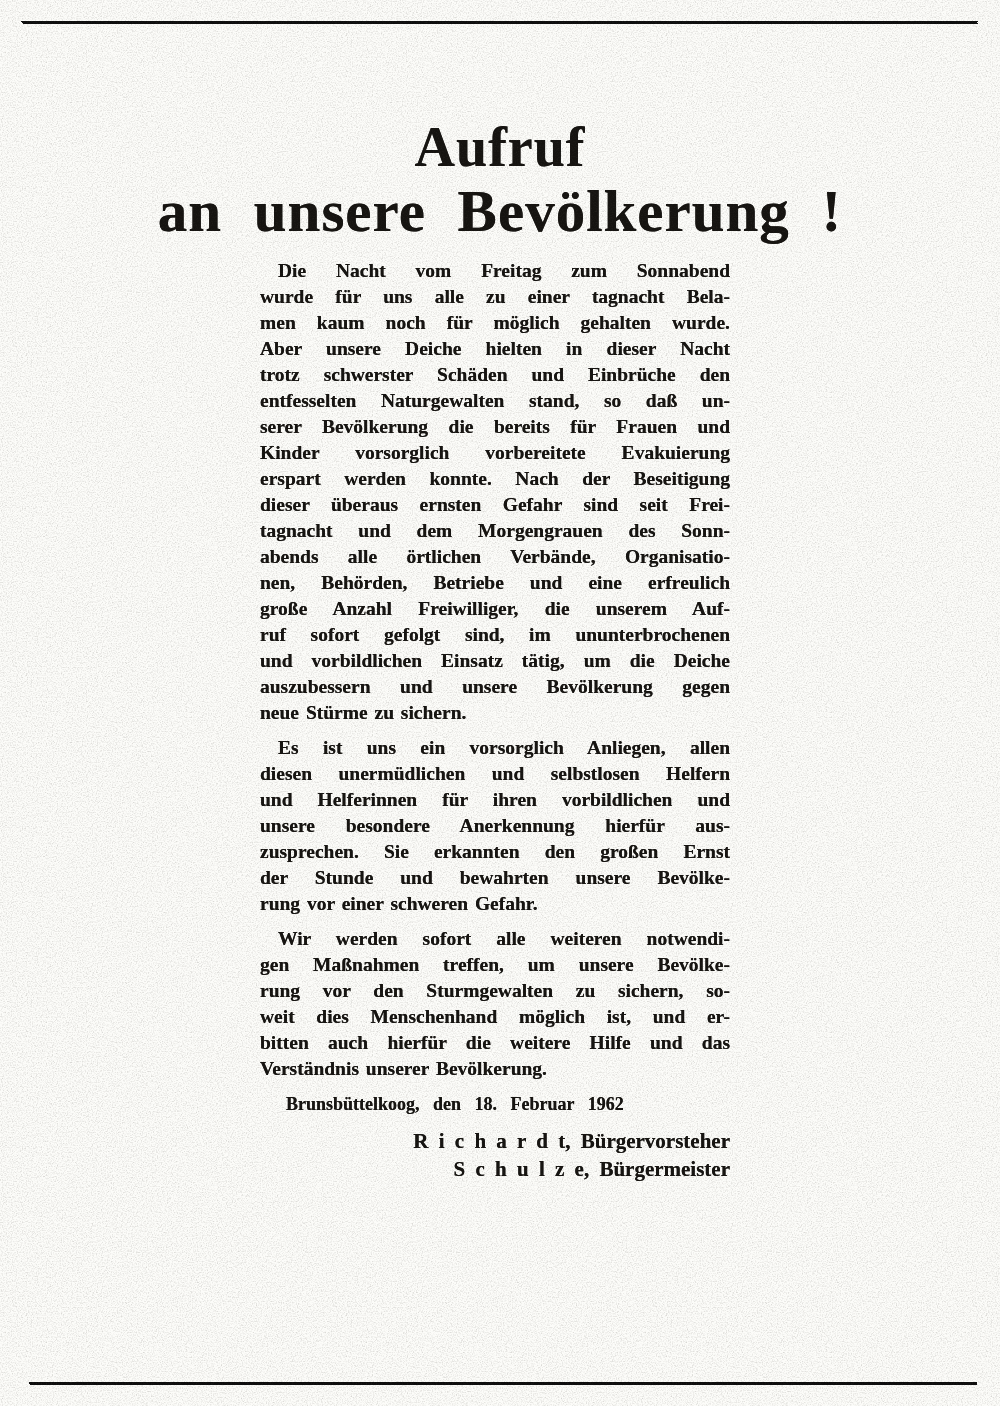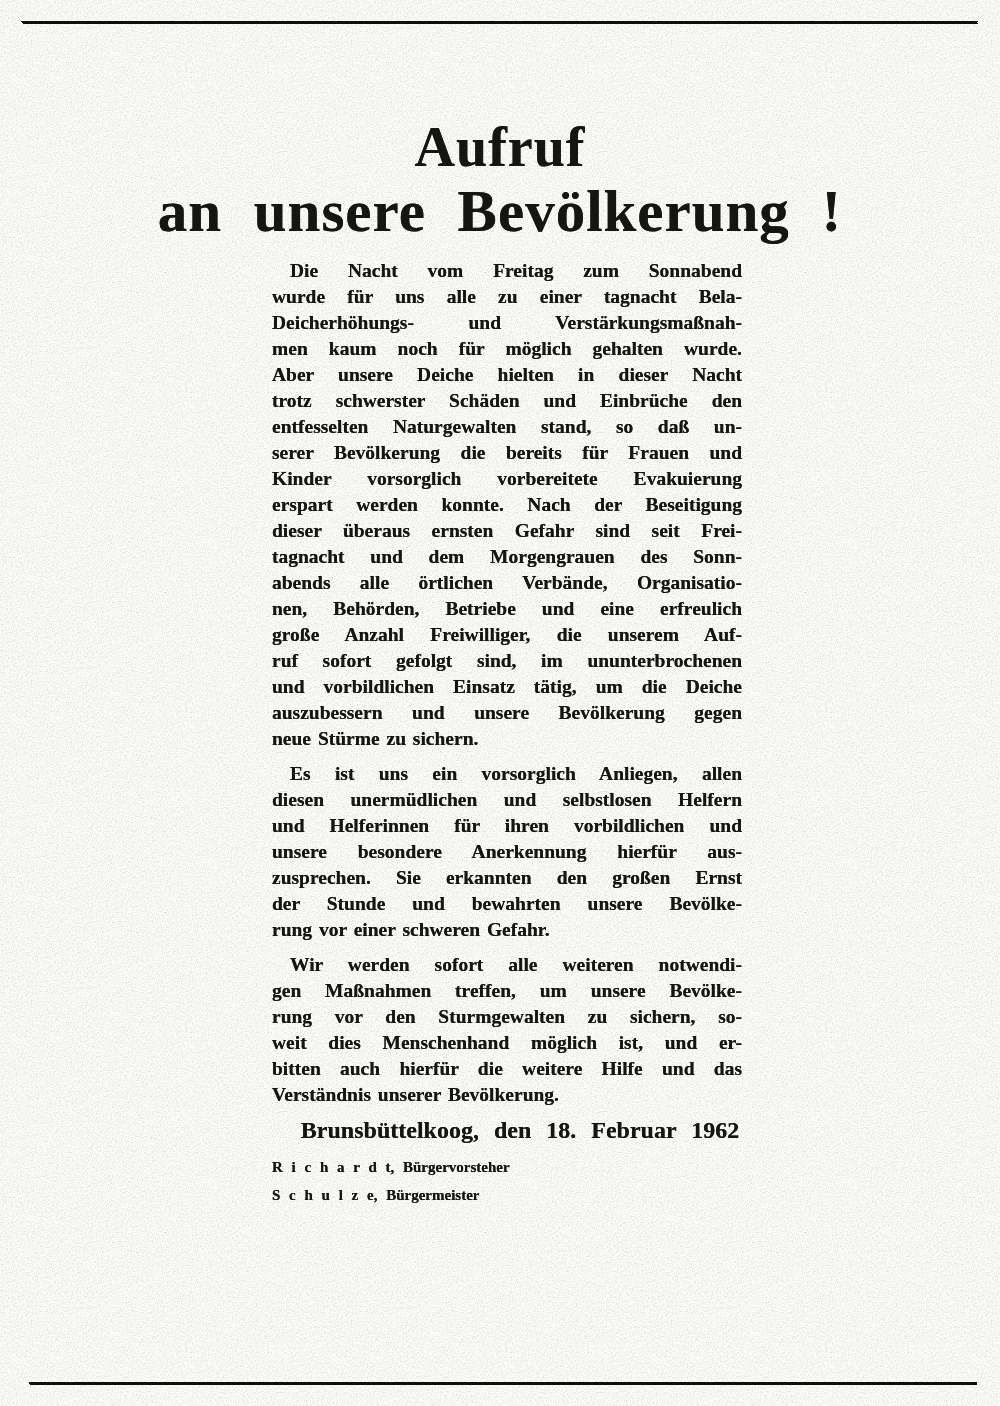--- a/index.html
+++ b/index.html
@@ -21,37 +21,37 @@
   .noise-svg{position:absolute;left:0;top:0;width:1000px;height:1406px;pointer-events:none;opacity:.28;}
 
   .title{
     position:absolute;top:114px;left:40px;right:40px;
     text-align:center;font-weight:700;letter-spacing:1px;
   }
   .title .t1{font-size:56px;line-height:66px;}
   .title .t2{font-size:59px;line-height:62px;word-spacing:16px;}
 
   .bodycol{
-    position:absolute;left:272px;top:258px;width:470px;
+    position:absolute;left:260px;top:258px;width:470px;
     font-weight:700;font-size:19.5px;
   }
   .para{margin:0 0 9px 0;padding:0;}
   .line{
     line-height:26px;height:26px;overflow:hidden;
     text-align:justify;text-align-last:justify;
     word-spacing:2px;
   }
   .line.indent{text-indent:18px;}
   .line.end{text-align-last:left;}
 
   .dateline{
     margin-top:4px;line-height:26px;padding-left:26px;
-    font-weight:700;font-size:24px;word-spacing:9px;text-align:center;
+    font-weight:700;font-size:18px;word-spacing:9px;
   }
-  .signatures{margin-top:10px;text-align:left;font-weight:700;font-size:15px;word-spacing:5px;}
+  .signatures{margin-top:10px;text-align:right;font-weight:700;font-size:21px;word-spacing:5px;}
   .sig{line-height:28px;}
 </style>
 </head>
 <body>
 
 <div class="page">
 
   <svg class="border-svg" viewBox="0 0 1000 1406" xmlns="http://www.w3.org/2000/svg">
     <defs>
       <filter id="rough" x="-6%" y="-6%" width="112%" height="112%">
@@ -74,21 +74,20 @@
   <header class="title">
     <div class="t1">Aufruf</div>
     <div class="t2">an unsere Bevölkerung !</div>
   </header>
 
   <main class="bodycol">
 
     <section class="para">
       <div class="line indent">Die Nacht vom Freitag zum Sonnabend</div>
       <div class="line">wurde für uns alle zu einer tagnacht Bela-</div>
-      <div class="line">Deicherhöhungs- und Verstärkungsmaßnah-</div>
       <div class="line">men kaum noch für möglich gehalten wurde.</div>
       <div class="line">Aber unsere Deiche hielten in dieser Nacht</div>
       <div class="line">trotz schwerster Schäden und Einbrüche den</div>
       <div class="line">entfesselten Naturgewalten stand, so daß un-</div>
       <div class="line">serer Bevölkerung die bereits für Frauen und</div>
       <div class="line">Kinder vorsorglich vorbereitete Evakuierung</div>
       <div class="line">erspart werden konnte. Nach der Beseitigung</div>
       <div class="line">dieser überaus ernsten Gefahr sind seit Frei-</div>
       <div class="line">tagnacht und dem Morgengrauen des Sonn-</div>
       <div class="line">abends alle örtlichen Verbände, Organisatio-</div>

